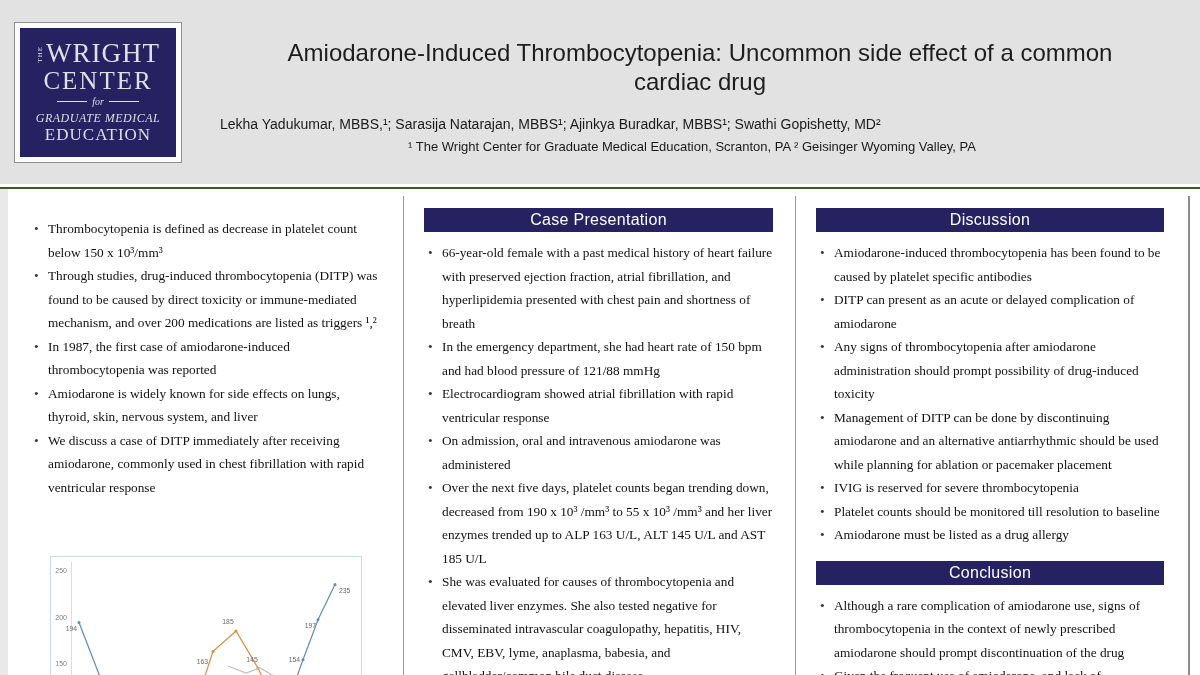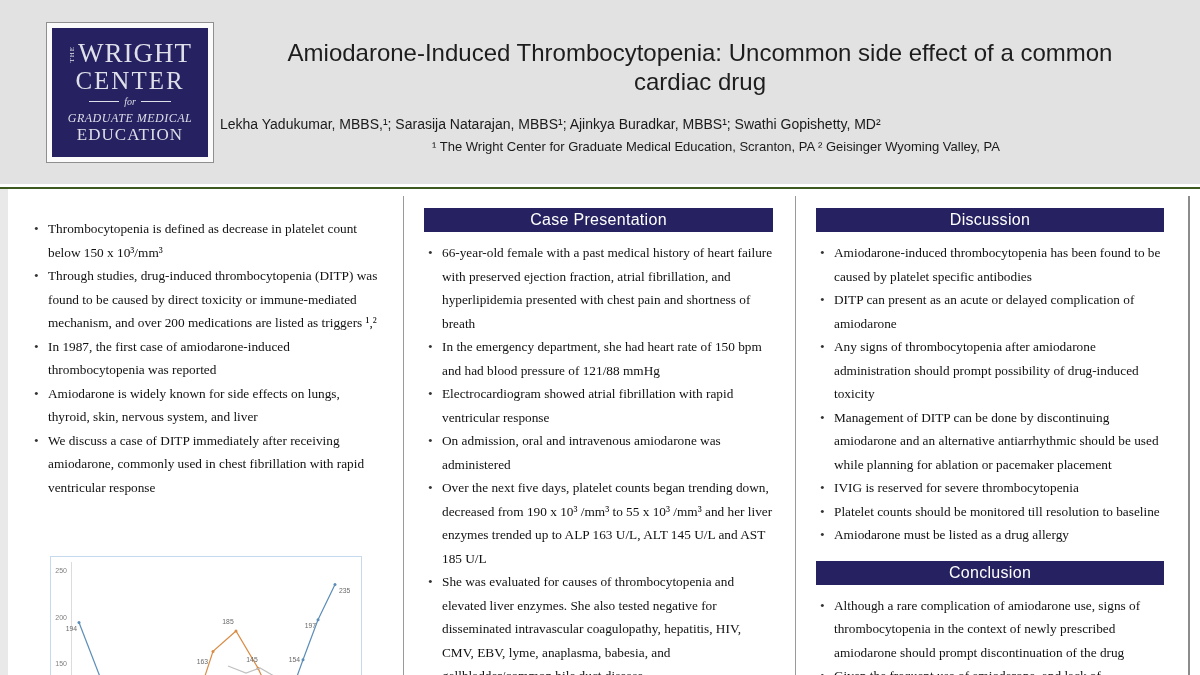--- a/index.html
+++ b/index.html
@@ -3,40 +3,40 @@
 <meta charset="utf-8">
 <style>
   html,body{margin:0;padding:0;overflow:hidden;}
   body{width:1200px;height:675px;position:relative;background:#ffffff;font-family:"Liberation Sans",sans-serif;}
 
   
   .header-band{position:absolute;left:0;top:0;width:1200px;height:184px;background:#e2e2e2;}
   .divider{position:absolute;left:0;top:187px;width:1200px;height:2px;background:#3e5a20;}
 
   
-  .logo{position:absolute;left:46px;top:22px;width:168px;height:141px;background:#fbfbfb;
+  .logo{position:absolute;left:14px;top:22px;width:168px;height:141px;background:#fbfbfb;
         border:1px solid #8f8f8f;box-sizing:border-box;padding:5px;}
   .logo-inner{width:100%;height:100%;background:#262261;color:#dfdfe9;display:flex;flex-direction:column;
         align-items:center;justify-content:center;font-family:"Liberation Serif",serif;}
   .logo-row1{display:flex;align-items:center;}
   .logo-the{writing-mode:vertical-rl;transform:rotate(180deg);font-size:7px;letter-spacing:1px;margin-right:2px;}
   .logo-wright{font-size:27px;letter-spacing:1px;line-height:1;}
   .logo-center{font-size:25px;letter-spacing:2px;line-height:1;margin-top:1px;}
   .logo-for-row{display:flex;align-items:center;gap:5px;margin:3px 0 2px 0;}
   .logo-for{font-style:italic;font-size:10px;}
   .logo-rule{width:30px;height:1px;background:#dfdfe9;}
   .logo-grad{font-size:12px;letter-spacing:0.5px;line-height:1.2;margin-top:2px;font-style:italic;}
   .logo-edu{font-size:17px;letter-spacing:1px;line-height:1.1;}
 
   
   .title{position:absolute;left:260px;top:38px;width:880px;text-align:center;
          font-size:24px;line-height:29px;color:#1d1d1d;}
   .authors{position:absolute;left:220px;top:116px;width:960px;text-align:left;
          font-size:14px;color:#1a1a1a;}
-  .affiliations{position:absolute;left:236px;top:139px;width:960px;text-align:center;
+  .affiliations{position:absolute;left:212px;top:139px;width:960px;text-align:center;
          font-size:13px;color:#1a1a1a;}
 
   
   .edge-left{position:absolute;left:0;top:189px;width:8px;height:486px;background:#e9e9e9;}
   .vsep{position:absolute;top:196px;height:479px;width:1px;background:#9a9a9a;}
   .vsep-1{left:403px;}
   .vsep-2{left:795px;}
   .vsep-3{left:1188px;width:2px;background:#8c8c8c;}
 
   

